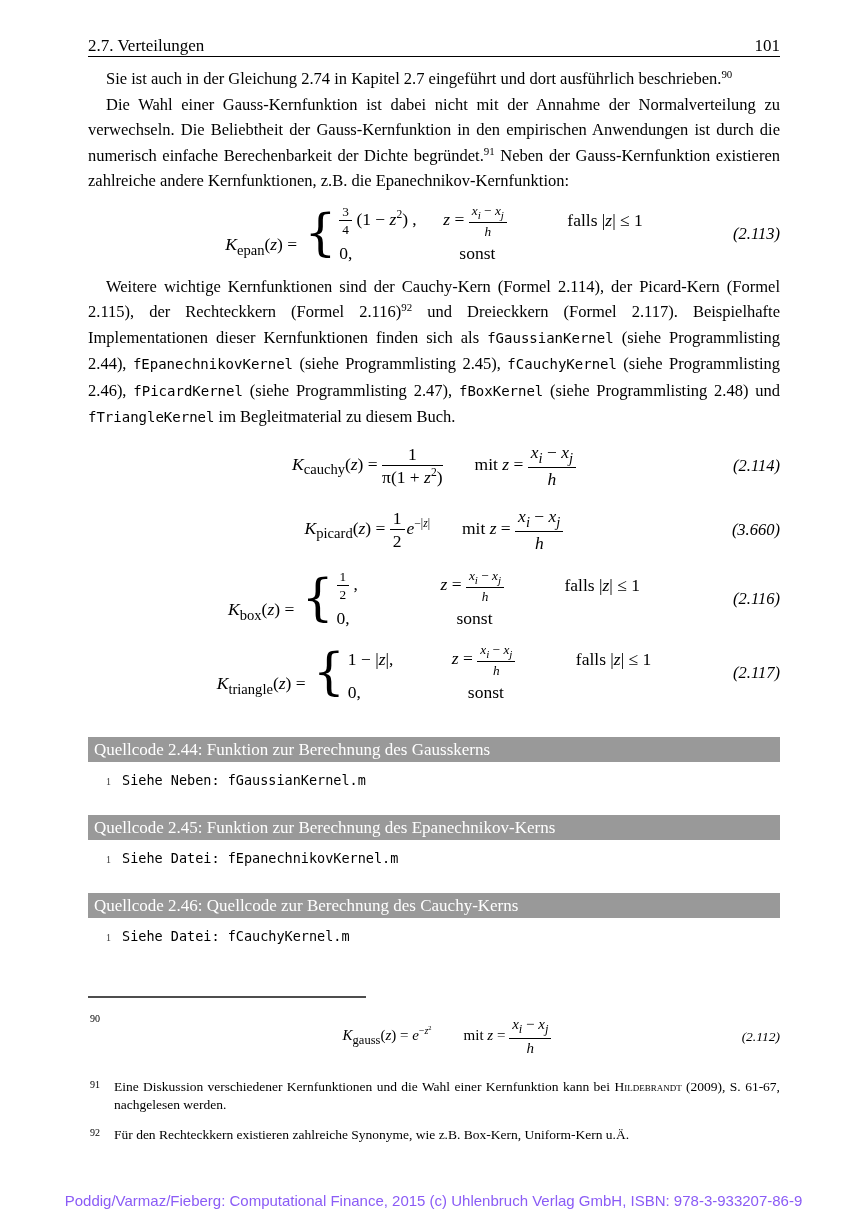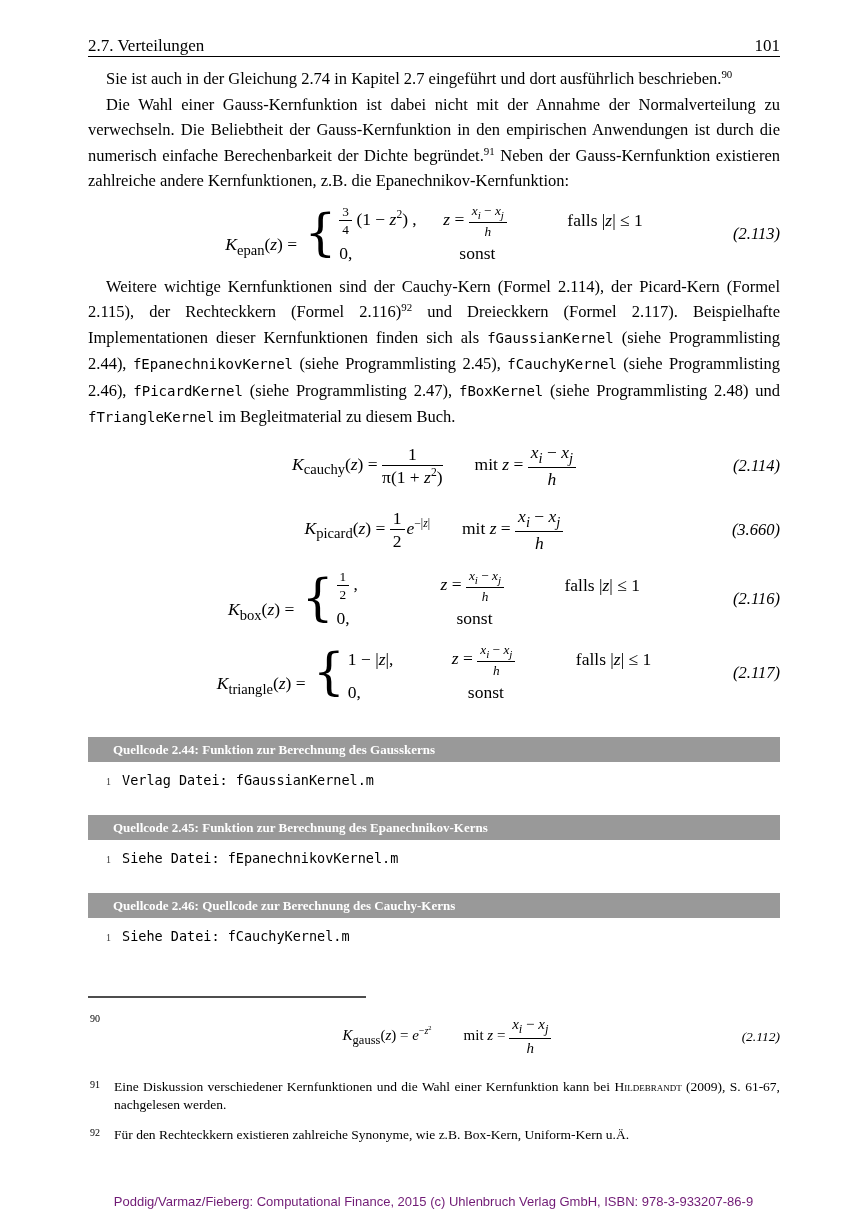--- a/index.html
+++ b/index.html
@@ -44,42 +44,42 @@
   .cc1 { display:inline-block; min-width:104px; }
   .cc2 { display:inline-block; min-width:124px; }
   .sonst { padding-left:16px; }
   .gap { display:inline-block; width:32px; }
   .thin { display:inline-block; width:2px; }
 
   
   .listing { margin-top:27px; }
   .listing.firstlisting { margin-top:30px; }
   .listing-bar {
-    background:#999999; color:#ffffff; font-size:13px;
-    height:25px; line-height:25px; padding-left:25px;font-weight:bold;
+    background:#999999; color:#ffffff; font-size:17px;
+    height:25px; line-height:25px; padding-left:6px;
   }
   .listing-code { padding:10px 0 0 18px; display:flex; align-items:baseline; }
   .lineno { font-size:10px; color:#3a3a3a; margin-right:11px; font-family:"Liberation Serif", serif; }
   .codetext { font-family:"DejaVu Sans Mono", monospace; font-size:13.5px; }
 
   
   .fnrule { width:278px; border-top:2px solid #4d4d4d; margin-top:52px; margin-bottom:14px; }
   .footnote {
     position:relative; padding-left:26px; font-size:13.5px; line-height:18.5px;
     text-align:justify; margin-bottom:11px;
   }
   .fn-num { position:absolute; left:2px; top:-2px; font-size:10px; }
   .sc { font-variant:small-caps; }
   .eqline.fn { font-size:15px; min-height:50px; margin:8px 0 2px; }
   .eqline.fn .eqnum { font-size:13.5px; }
 
   
   .footer {
     position:absolute; left:0; right:0; bottom:18px; text-align:center;
-    font-family:"Liberation Sans", sans-serif; font-size:13px; color:#701a75;
+    font-family:"Liberation Sans", sans-serif; font-size:15px; color:#8b5cf6;
   }
 </style>
 </head>
 <body>
 
 <div class="page">
   <div class="content">
 
     <div class="running-head">
       <span>2.7.  Verteilungen</span>
@@ -152,21 +152,21 @@
               </span>
             </span>
           </span></span>
       <span class="eqnum">(2.117)</span>
     </div>
 
     <div class="listing firstlisting">
       <div class="listing-bar">Quellcode 2.44: Funktion zur Berechnung des Gausskerns</div>
       <div class="listing-code">
         <span class="lineno">1</span>
-        <span class="codetext">Verlag Datei: fGaussianKernel.m</span>
+        <span class="codetext">Siehe Neben: fGaussianKernel.m</span>
       </div>
     </div>
 
     <div class="listing">
       <div class="listing-bar">Quellcode 2.45: Funktion zur Berechnung des Epanechnikov-Kerns</div>
       <div class="listing-code">
         <span class="lineno">1</span>
         <span class="codetext">Siehe Datei: fEpanechnikovKernel.m</span>
       </div>
     </div>

